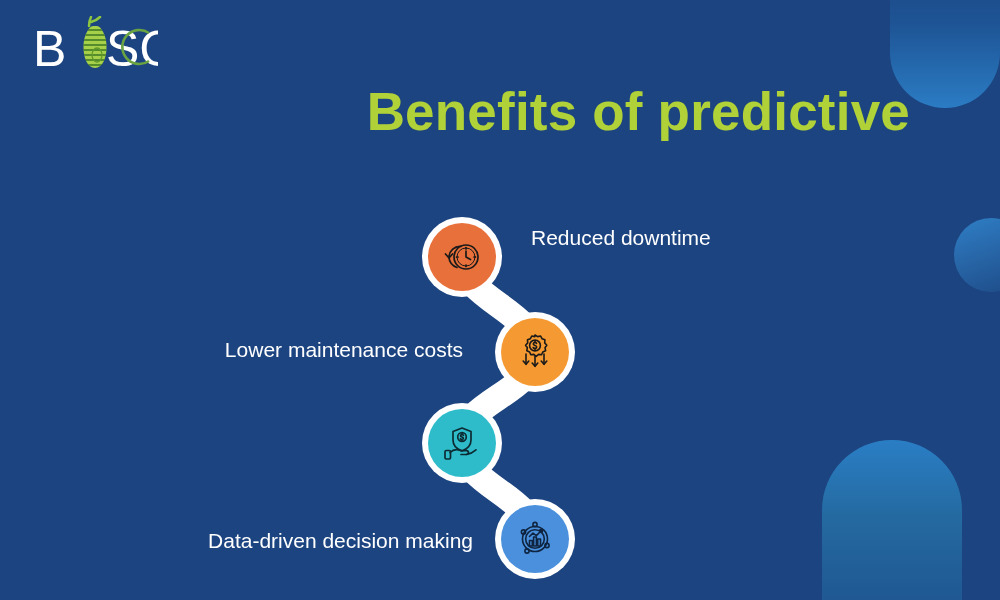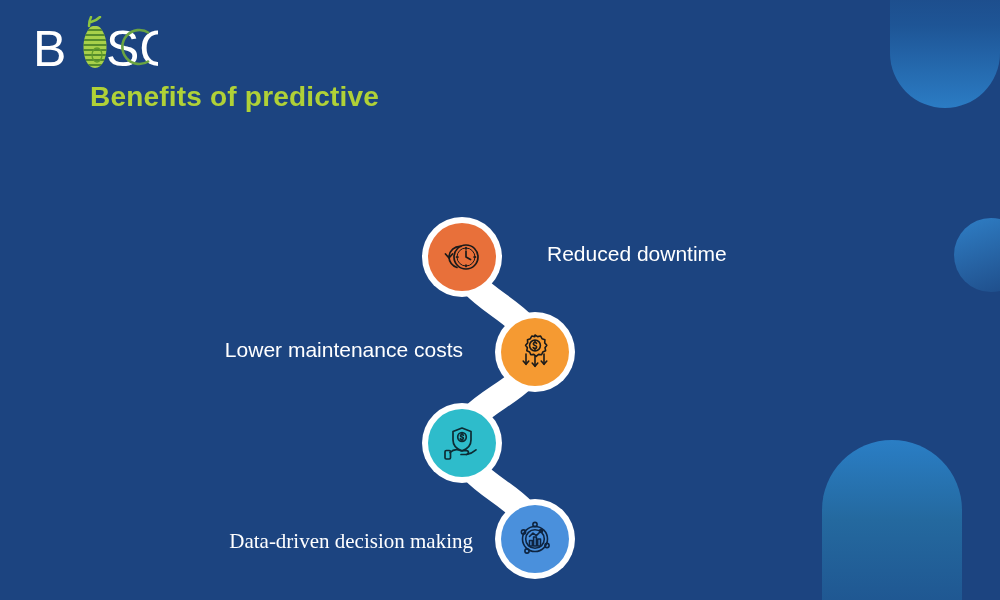--- a/index.html
+++ b/index.html
@@ -44,23 +44,23 @@
     left:33px; top:16px;
     height:62px;
     display:flex; align-items:center;
   }
   .logo svg { display:block; }
 
   
   .title {
     position:absolute;
     left:0; right:0; top:80px;
-    text-align:left;
+    text-align:right;
     color:#b0d137;
-    font-size:28px;
+    font-size:53px;
     font-weight:700;
     line-height:1.22;
     letter-spacing:0.2px;
     padding:0 90px;
   }
 
   
   .flow { position:absolute; left:0; top:0; width:1000px; height:600px; }
   .ribbon { position:absolute; left:0; top:0; }
 
@@ -77,24 +77,24 @@
   .node-3 { left:428px; top:409px; background:#2ebccb; }
   .node-4 { left:501px; top:505px; background:#4a90dc; }
 
   .label {
     position:absolute;
     color:#ffffff;
     font-size:21px;
     font-weight:400;
     white-space:nowrap;
   }
-  .label-1 { left:531px; top:242px;margin-left:16px; }
+  .label-1 { left:531px; top:226px; }
   .label-2 { right:537px; top:338px; text-align:right; }
   .label-3 { left:531px; top:428px; }
-  .label-4 { right:527px; top:529px; text-align:right;font-family:Liberation Serif, serif; }
+  .label-4 { right:527px; top:529px; text-align:right; }
 </style>
 </head>
 <body>
 
 <div class="bg-layer">
   <div class="deco-top-right"></div>
   <div class="deco-mid-right"></div>
   <div class="deco-bottom-right"></div>
 </div>
 

